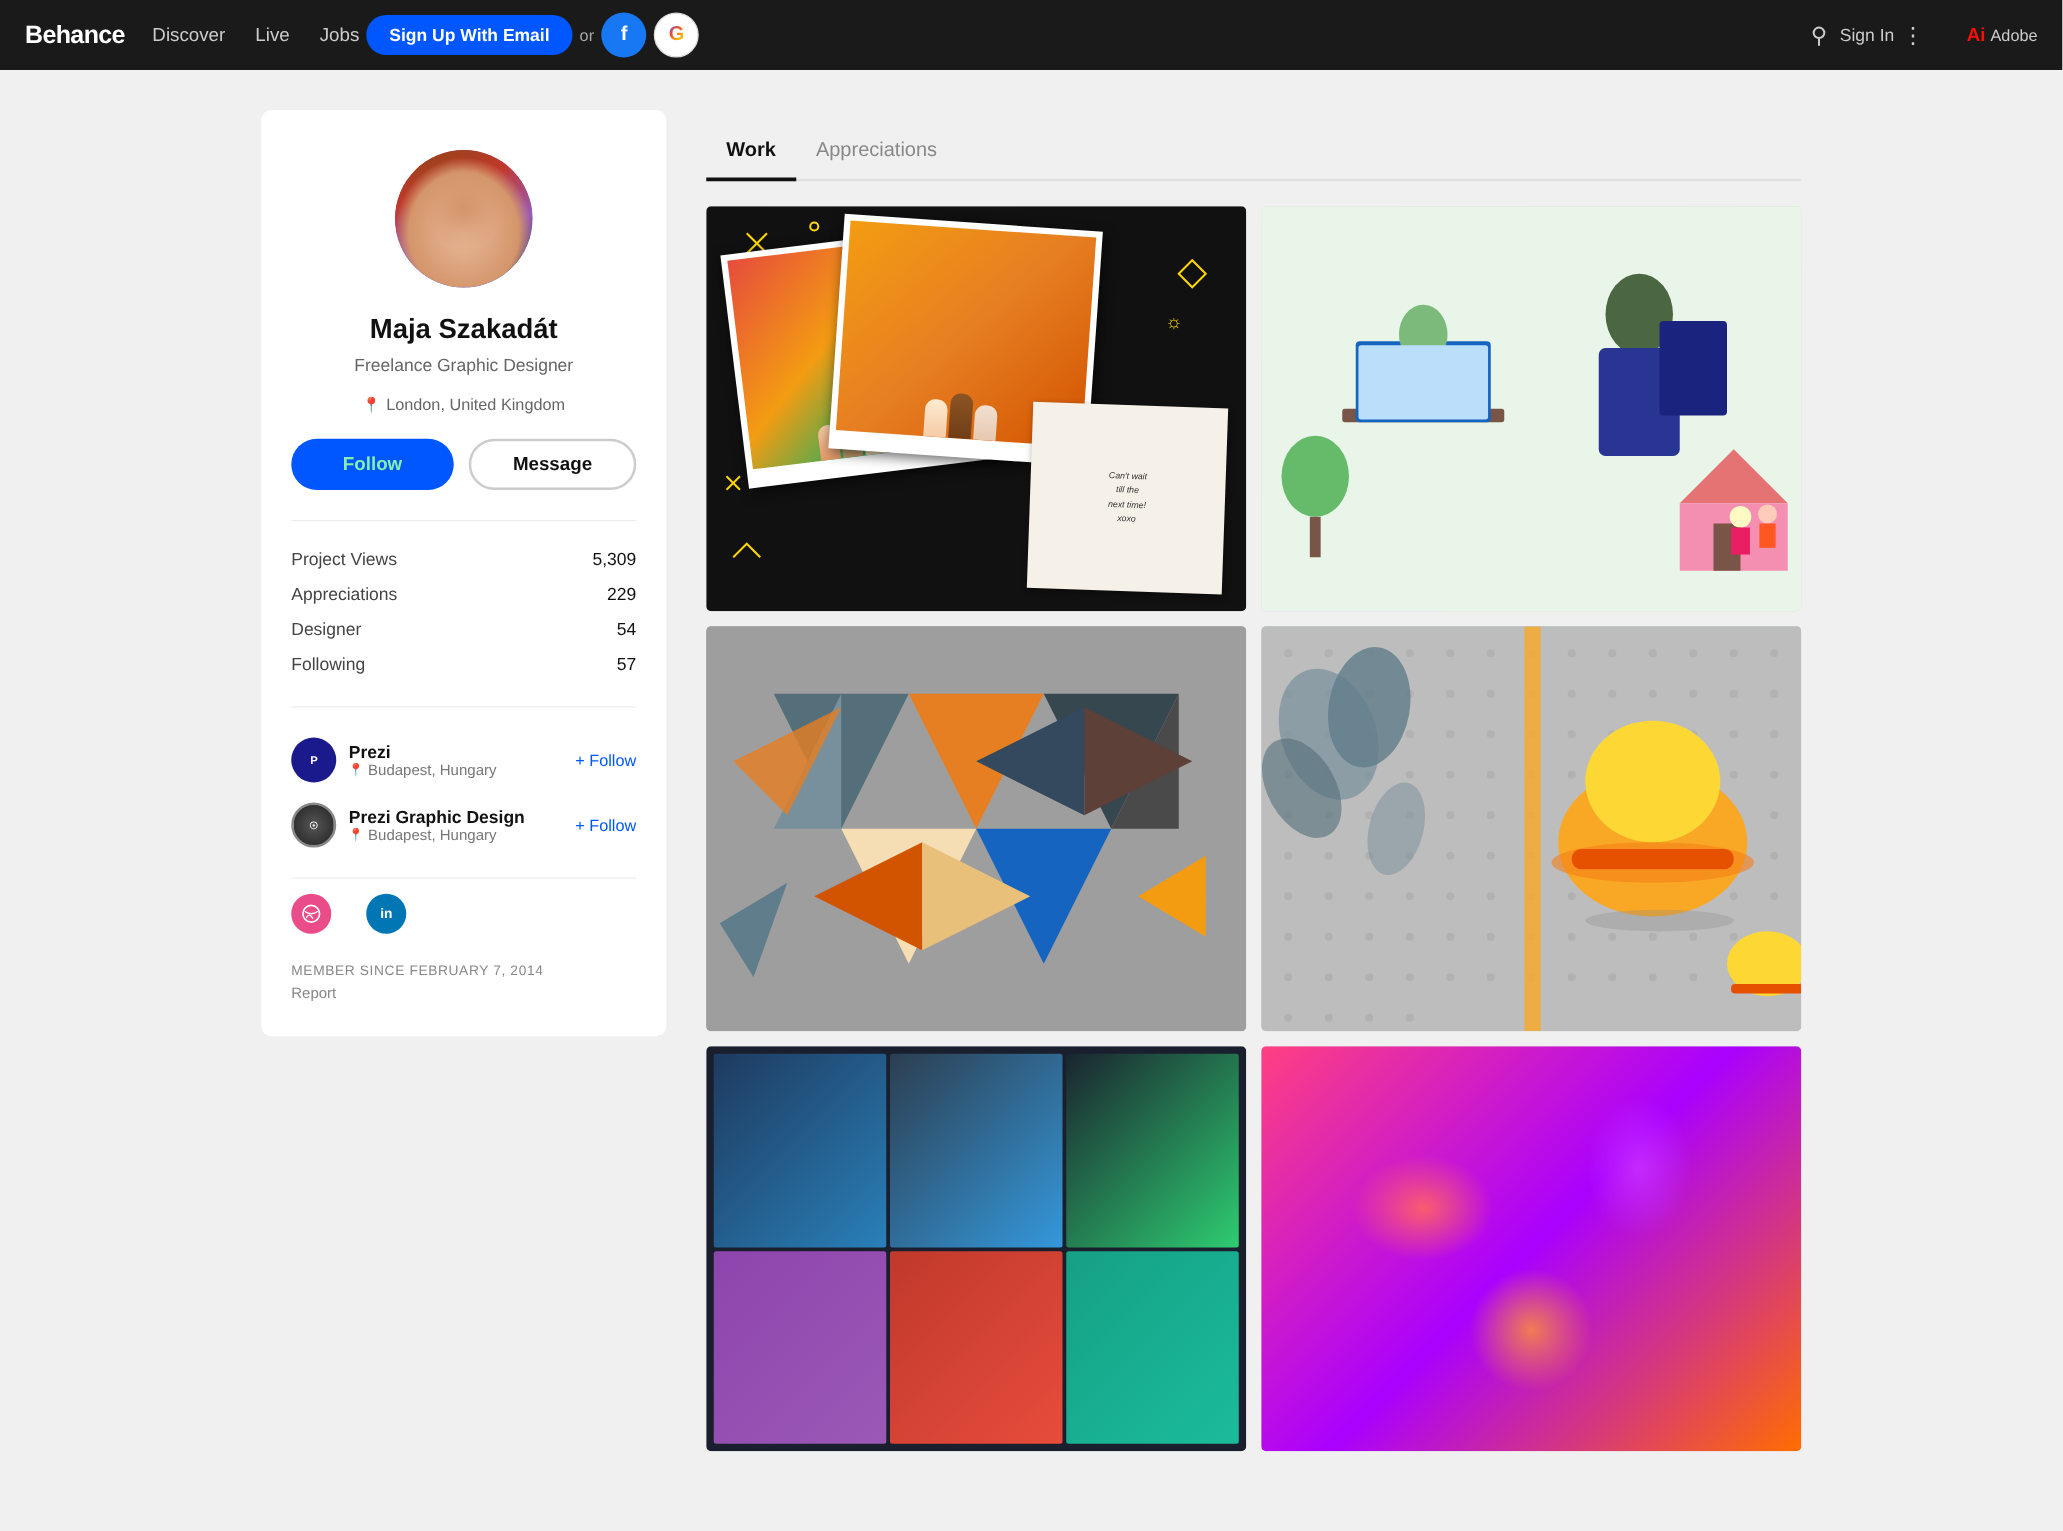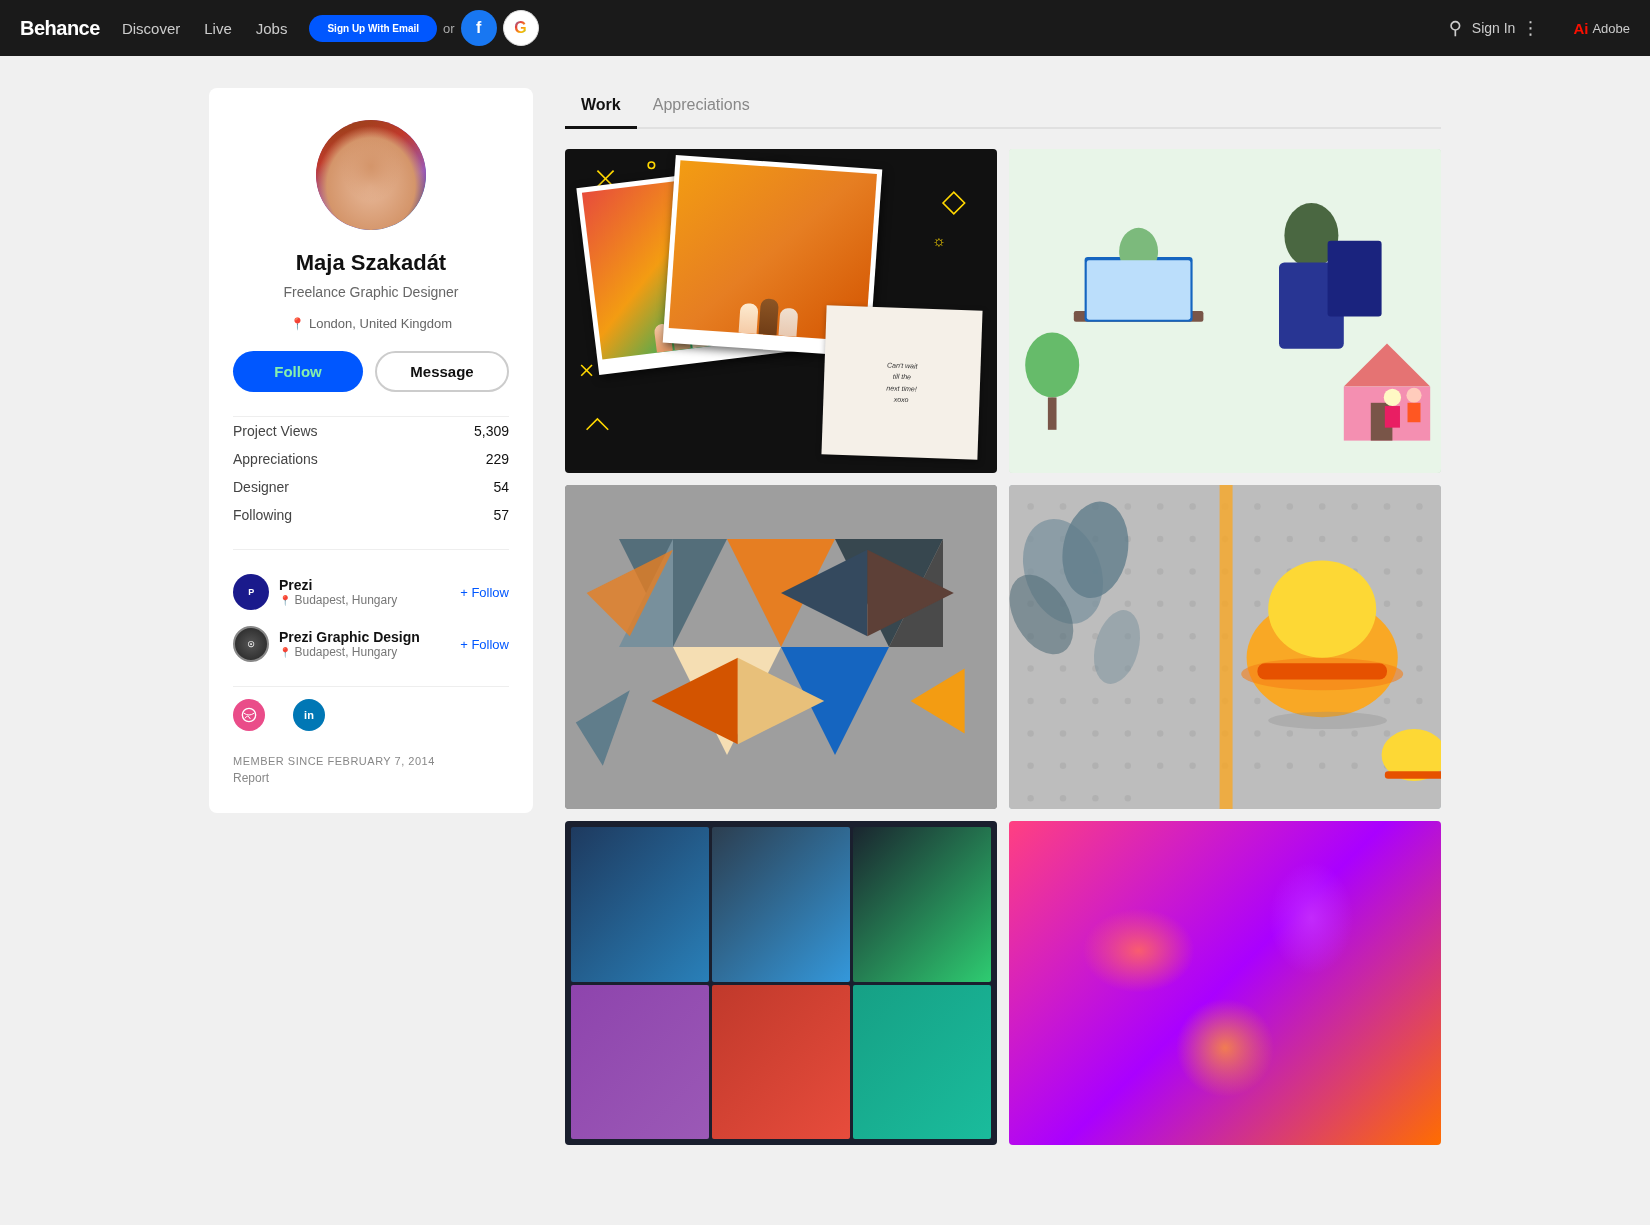--- a/index.html
+++ b/index.html
@@ -34,25 +34,24 @@
       text-decoration: none;
       font-size: 15px;
       cursor: pointer;
     }
     .nav-signup-btn {
       background: #0057ff;
       color: #fff;
       border: none;
       border-radius: 24px;
       padding: 8px 18px;
-      font-size: 10px;
+      font-size: 14px;
       font-weight: 600;
       cursor: pointer;
       white-space: nowrap;
-      margin-left: 16px;
     }
     .nav-or { color: #aaa; font-size: 13px; }
     .nav-social-btn {
       width: 36px; height: 36px;
       border-radius: 50%;
       border: none;
       cursor: pointer;
       display: flex; align-items: center; justify-content: center;
       font-size: 16px; font-weight: 700;
     }
@@ -161,20 +160,21 @@
       border-radius: 24px;
       padding: 10px 0;
       font-size: 15px;
       font-weight: 600;
       cursor: pointer;
     }
 
     .stats-table {
       width: 100%;
       border-top: 1px solid #eee;
+      padding-top: 16px;
       margin-bottom: 20px;
     }
     .stat-row {
       display: flex;
       justify-content: space-between;
       padding: 6px 0;
       font-size: 14px;
       color: #333;
     }
     .stat-label { color: #444; }
@@ -225,21 +225,21 @@
     .member-since {
       font-size: 11px;
       color: #888;
       text-transform: uppercase;
       letter-spacing: 0.5px;
       margin-top: 8px;
     }
     .report-link { font-size: 12px; color: #888; cursor: pointer; margin-top: 4px; }
 
     
-    .main-content { flex: 1; min-width: 0; }
+    .main-content { flex: 1; min-width: 0; margin-top: 16px; }
 
     .tabs {
       display: flex;
       gap: 0;
       margin-bottom: 20px;
       border-bottom: 2px solid #e0e0e0;
     }
     .tab {
       padding: 8px 16px 12px;
       font-size: 16px;

